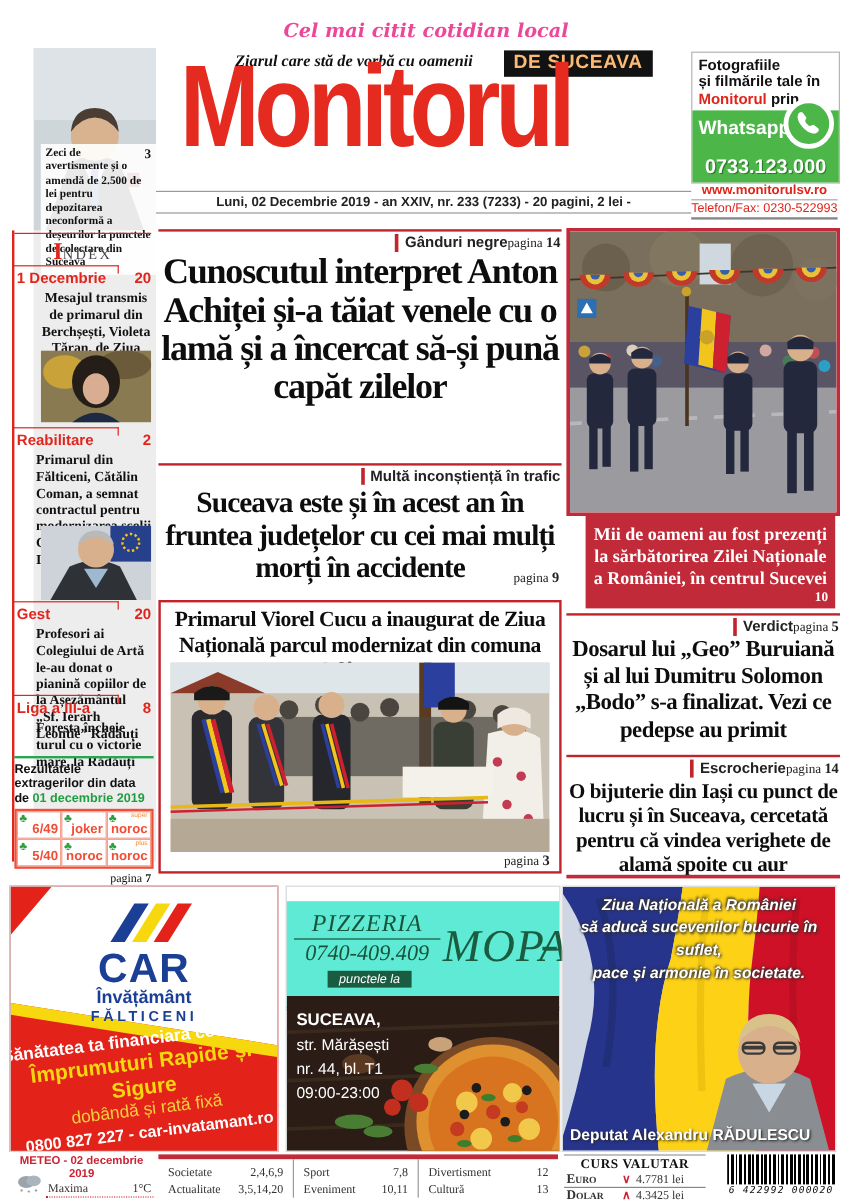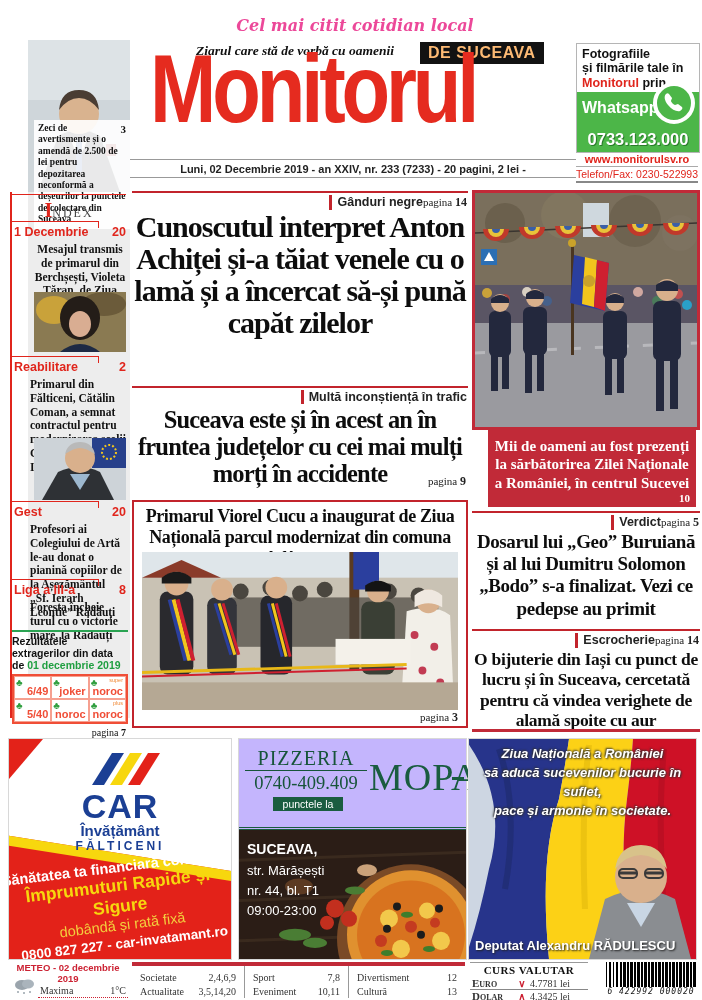--- a/index.html
+++ b/index.html
@@ -87,21 +87,21 @@
   .car-logo{position:absolute;left:0;right:0;top:6px;text-align:center;}
   .car-word{color:#1b3f94;font-weight:bold;font-size:34px;letter-spacing:1px;line-height:.9;}
   .car-sub1{color:#1b3f94;font-weight:bold;font-size:15px;}
   .car-sub2{color:#1b3f94;font-weight:bold;font-size:12px;letter-spacing:3px;}
   .car-rot{position:absolute;left:-6px;right:-6px;top:120px;transform:rotate(-7deg);text-align:center;}
   .car-s1{color:#fff;font-weight:bold;font-size:14.5px;}
   .car-s2{color:#f7d70e;font-weight:bold;font-size:17.5px;}
   .car-s3{color:#f3cf3e;font-size:14.5px;}
   .car-s4{color:#fff;font-weight:bold;font-size:13.5px;margin-top:3px;}
   .ad-mopan{left:238px;top:738px;width:229px;height:222px;background:#fff;}
-  .mop-top{position:absolute;left:0;right:0;top:0;height:88px;background:#c4b5fd;border-bottom:3px double #1a5c40;}
+  .mop-top{position:absolute;left:0;right:0;top:12px;height:88px;background:#5eead4;border-bottom:3px double #1a5c40;font-style:italic;}
   .mop-piz{position:absolute;left:6px;top:8px;width:122px;text-align:center;color:#17543a;
     font-family:"Liberation Serif",serif;font-size:20px;letter-spacing:1px;border-bottom:1.5px solid #17543a;}
   .mop-phone{position:absolute;left:6px;top:34px;width:122px;text-align:center;color:#17543a;
     font-family:"Liberation Serif",serif;font-size:18.5px;}
   .mop-chip{position:absolute;left:34px;top:58px;width:70px;text-align:center;background:#1a5c40;color:#fff;
     font-size:10.5px;padding:1px 0;}
   .mop-brand{position:absolute;left:130px;top:16px;color:#1a5c40;font-family:"Liberation Serif",serif;
     font-size:38px;letter-spacing:1px;}
   .mop-dash{position:absolute;right:2px;top:38px;width:12px;border-top:3px solid #1a5c40;}
   .mop-photo{position:absolute;left:0;right:0;top:91px;bottom:0;}

